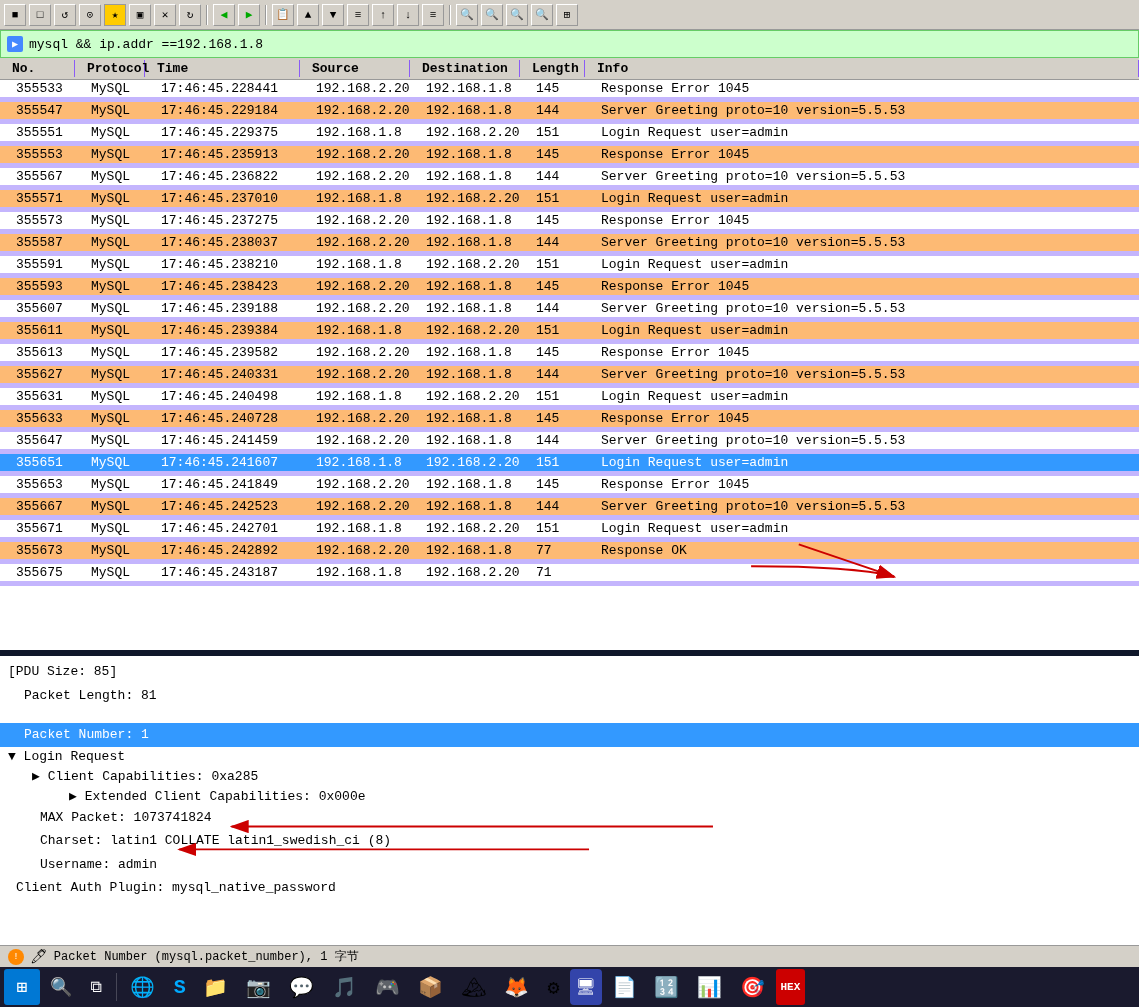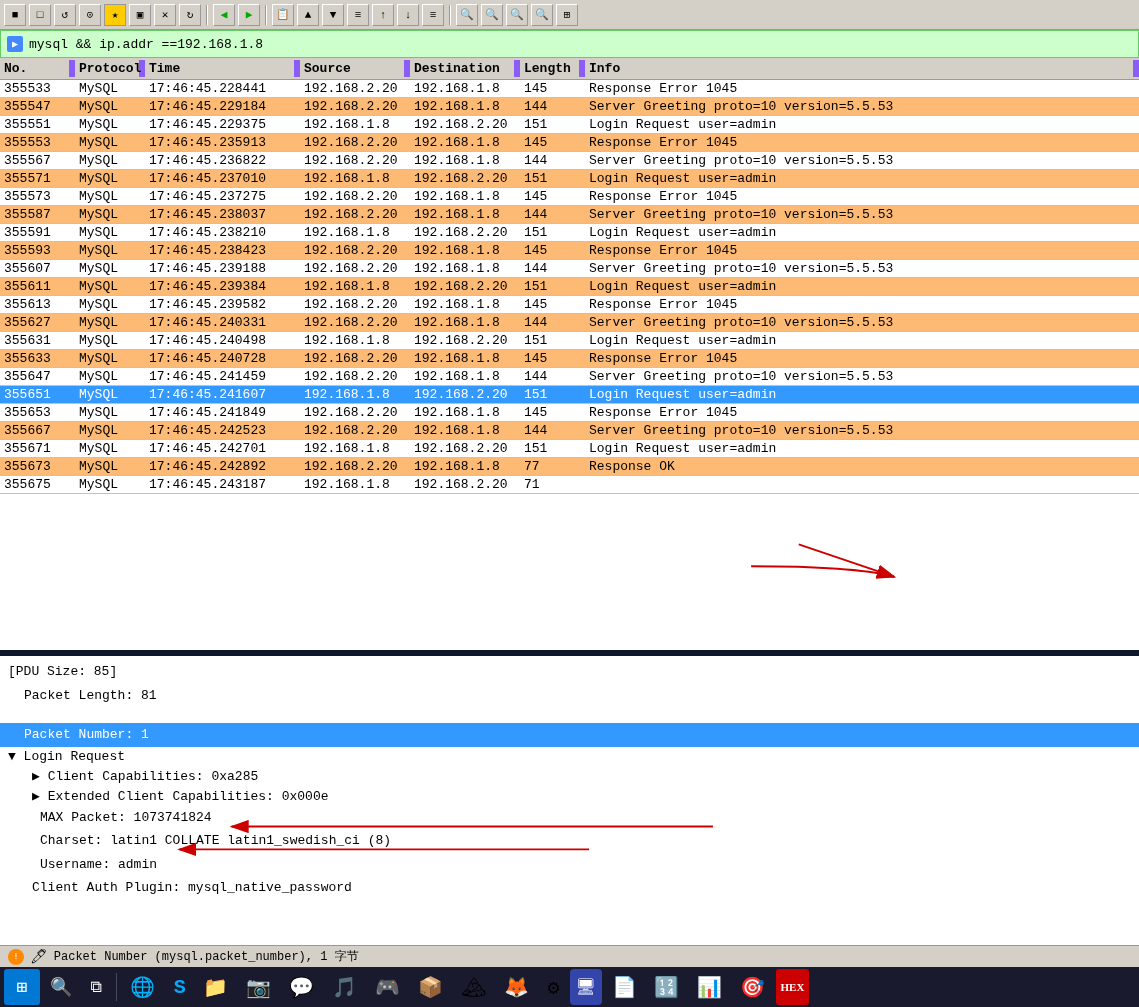--- a/index.html
+++ b/index.html
@@ -61,30 +61,31 @@
     .col-headers {
       display: grid;
       grid-template-columns: 75px 70px 155px 110px 110px 65px 1fr;
       background: #d4d0c8;
       border-bottom: 1px solid #999;
       padding: 2px 0;
       font-weight: bold;
       color: #000;
     }
     .col-header {
-      padding: 1px 4px;
-      border-right: 6px solid #8b5cf6;
+      padding: 1px 12px;
+      border-right: 1px solid #8b5cf6;
       font-size: 13px;
     }
 
     .packet-row {
       display: grid;
       grid-template-columns: 75px 70px 155px 110px 110px 65px 1fr;
-      border-bottom: 1px solid #c4b5fd;
+      border-bottom: 5px solid #c4b5fd;
       cursor: pointer;
+      padding-left: 12px;
     }
     .packet-row.selected { background: #3399ff; color: #fff; }
     .packet-row.alt { background: #fdba74; }
 
     .packet-cell {
       padding: 1px 4px;
       white-space: nowrap;
       overflow: hidden;
       font-size: 13px;
     }
@@ -436,27 +437,27 @@
   <div class="details-pane">
     <div class="detail-line">[PDU Size: 85]</div>
     <div class="detail-line" style="padding-left:24px;">Packet Length: 81</div>
     <div class="detail-line selected-line" style="padding-left:24px;margin-top:16px;">Packet Number: 1</div>
     <div class="detail-section">
       <span>  ▼ </span><span>Login Request</span>
     </div>
     <div class="detail-section" style="padding-left:32px;">
       <span>▶ </span><span>Client Capabilities: 0xa285</span>
     </div>
-    <div class="detail-section" style="padding-left:32px;">
+    <div class="detail-section" style="padding-left:32px;margin-left:37px;">
       <span>▶ </span><span>Extended Client Capabilities: 0x000e</span>
     </div>
     <div class="detail-line" style="padding-left:40px;">MAX Packet: 1073741824</div>
     <div class="detail-line" style="padding-left:40px;">Charset: latin1 COLLATE latin1_swedish_ci (8)</div>
     <div class="detail-line" style="padding-left:40px;">Username: admin</div>
-    <div class="detail-line" style="padding-left:32px;">Client Auth Plugin: mysql_native_password</div>
+    <div class="detail-line" style="padding-left:16px;">Client Auth Plugin: mysql_native_password</div>
   </div>
 
   <svg class="arrows" viewBox="0 0 1139 1007" xmlns="http://www.w3.org/2000/svg" style="position:absolute;top:0;left:0;pointer-events:none;z-index:20;">
 
     <defs>
       <marker id="arrowhead" markerWidth="10" markerHeight="7" refX="9" refY="3.5" orient="auto">
         <polygon points="0 0, 10 3.5, 0 7" fill="#cc0000"></polygon>
       </marker>
     </defs>
 
@@ -490,16 +491,16 @@
     <div class="taskbar-btn" style="font-size:20px;">🎮</div>
     <div class="taskbar-btn" style="font-size:20px;">📦</div>
     <div class="taskbar-btn" style="font-size:20px;">🏔</div>
     <div class="taskbar-btn" style="font-size:20px;">🦊</div>
     <div class="taskbar-btn" style="font-size:20px;">⚙</div>
     <div class="taskbar-btn" style="font-size:16px; background:#3344aa; color:#fff; border-radius:4px; padding: 2px 6px;">🖥</div>
     <div class="taskbar-btn" style="font-size:20px;">📄</div>
     <div class="taskbar-btn" style="font-size:20px;">🔢</div>
     <div class="taskbar-btn" style="font-size:20px;">📊</div>
     <div class="taskbar-btn" style="font-size:20px;">🎯</div>
-    <div class="taskbar-btn" style="background:#cc0000;color:#fff;font-size:11px;font-weight:bold;padding:2px 5px;border-radius:3px;font-family:Liberation Serif, serif;">HEX</div>
+    <div class="taskbar-btn" style="background:#cc0000;color:#fff;font-size:11px;font-weight:bold;padding:2px 5px;border-radius:3px;">HEX</div>
   </div>
 
 </div>
 
 </body></html>

